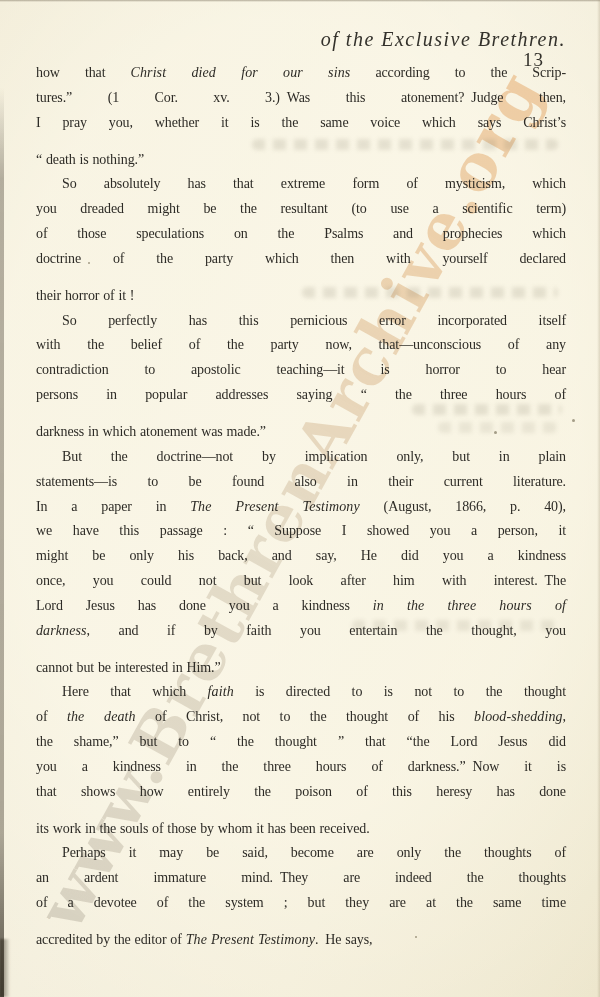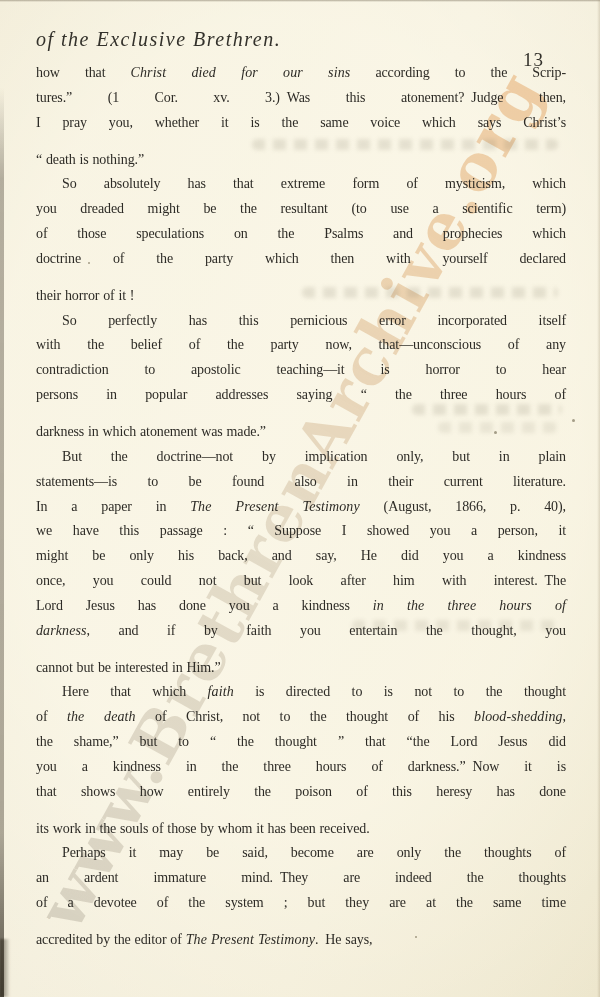--- a/index.html
+++ b/index.html
@@ -40,21 +40,21 @@
     -webkit-background-clip:text;
     background-clip:text;
     color:transparent;
     opacity:.5;
     pointer-events:none;
   }
 
   
   .header{position:absolute;top:28px;left:36px;width:530px;height:26px;}
   .running-title{
-    display:block;text-align:left;
+    display:block;text-align:right;
     font-style:italic;font-size:20px;letter-spacing:1.5px;
     color:#33312b;
   }
   .page-number{
     position:absolute;right:22px;top:2px;
     font-size:19px;letter-spacing:1px;color:#33312b;margin-top:19px;
   }
 
   
   .text-block{position:absolute;left:36px;top:61px;width:530px;}

